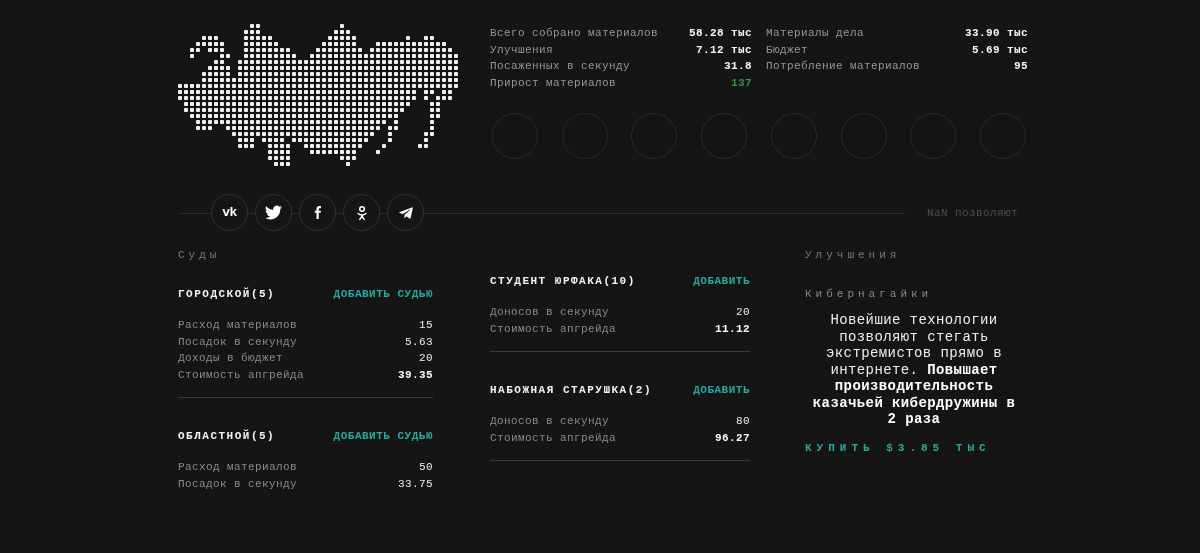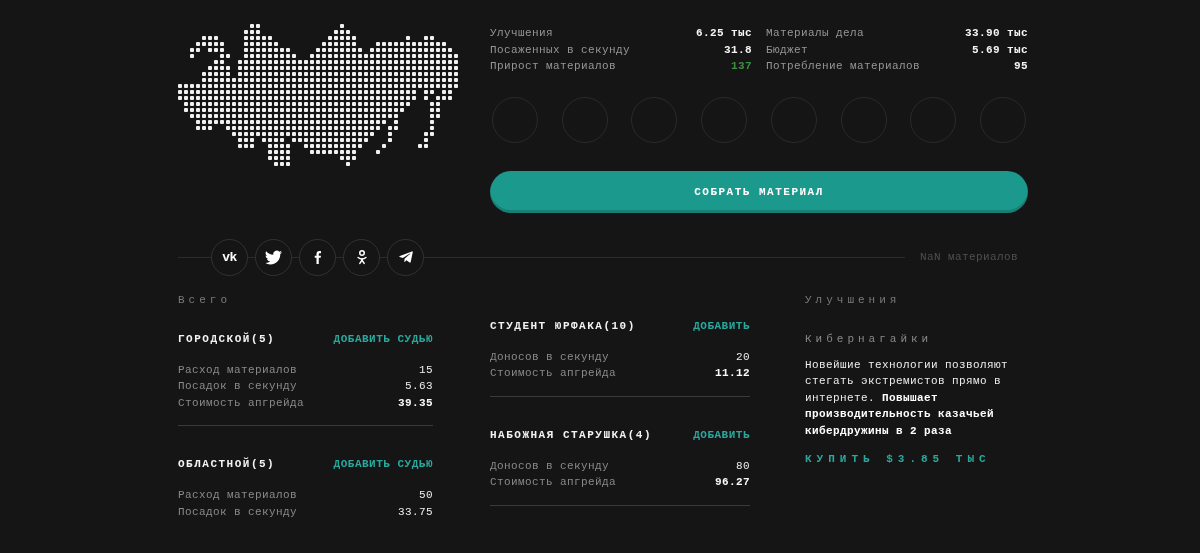--- a/index.html
+++ b/index.html
@@ -55,21 +55,21 @@
   .item-head{display:flex;justify-content:space-between;align-items:baseline;margin-bottom:17px;white-space:nowrap;}
   .item-title{color:#f2f2f2;font-weight:bold;font-size:11px;letter-spacing:1.5px;}
   .item-action{color:#2aa89d;font-weight:bold;font-size:11px;letter-spacing:0.5px;cursor:pointer;}
   .item-row{display:flex;justify-content:space-between;font-size:11px;line-height:16.5px;}
   .item-row .lbl{color:#8a8a8a;letter-spacing:0.4px;}
   .item-row .val{color:#ededed;letter-spacing:0.4px;}
   .item-row .val.bold{font-weight:bold;color:#fafafa;}
   .divider{height:1px;background:#3a3a3a;margin:14px 0 32px 0;}
 
   .upgrade-name{color:#8a8a8a;font-size:11px;letter-spacing:4px;margin-top:11px;}
-  .upgrade-desc{margin-top:12px;color:#ededed;font-size:11px;line-height:16.5px;letter-spacing:0.4px;}
+  .upgrade-desc{margin-top:12px;color:#ededed;font-size:14px;line-height:16.5px;letter-spacing:0.4px;text-align:center;}
   .upgrade-desc b{color:#ffffff;}
   .buy-link{display:inline-block;margin-top:14px;color:#2aa89d;font-weight:bold;font-size:11px;letter-spacing:5px;cursor:pointer;white-space:nowrap;}
 </style>
 </head>
 <body>
 
 <div class="content">
   <div class="top">
     <div class="map" id="map">
         <div class="dot" style="left: 72px; top: 0px;"></div>
@@ -771,22 +771,26 @@
         <div class="dot" style="left: 174px; top: 132px;"></div>
         <div class="dot" style="left: 96px; top: 138px;"></div>
         <div class="dot" style="left: 102px; top: 138px;"></div>
         <div class="dot" style="left: 108px; top: 138px;"></div>
         <div class="dot" style="left: 168px; top: 138px;"></div>
       </div>
     <div class="top-right">
       <div class="stats">
         <div class="stats-col" id="stats-left">
             <div class="stat-row">
+              <span class="stat-label">Всего собрано материалов</span>
+              <span class="stat-value">58.28 тыс</span>
+            </div>
+            <div class="stat-row">
               <span class="stat-label">Улучшения</span>
-              <span class="stat-value">6.25 тыс</span>
+              <span class="stat-value">7.12 тыс</span>
             </div>
             <div class="stat-row">
               <span class="stat-label">Посаженных в секунду</span>
               <span class="stat-value">31.8</span>
             </div>
             <div class="stat-row">
               <span class="stat-label">Прирост материалов</span>
               <span class="stat-value green">137</span>
             </div>
           </div>
@@ -808,21 +812,20 @@
       <div class="slots" id="slots">
           <div class="slot"></div>
           <div class="slot"></div>
           <div class="slot"></div>
           <div class="slot"></div>
           <div class="slot"></div>
           <div class="slot"></div>
           <div class="slot"></div>
           <div class="slot"></div>
         </div>
-      <button class="collect">СОБРАТЬ МАТЕРИАЛ</button>
     </div>
   </div>
 
   <div class="social-bar">
     <div class="hairline"></div>
     <div class="social-icons" id="social">
         <div class="social-btn">
           <span class="vk-text">vk</span>
         </div>
         <div class="social-btn">
@@ -843,39 +846,43 @@
             <path d="M12 16.3l-2.9 4.2"></path>
             <path d="M12 16.3l2.9 4.2"></path>
           </svg>
         </div>
         <div class="social-btn">
           <svg width="18" height="18" viewBox="0 0 24 24" fill="#fff">
             <path d="M9.78 18.65l.28-4.23 7.68-6.92c.34-.31-.07-.46-.52-.19L7.74 13.3 3.64 12c-.88-.25-.89-.86.2-1.3l15.97-6.16c.73-.33 1.43.18 1.15 1.3l-2.72 12.81c-.19.91-.74 1.13-1.5.71L12.6 16.3l-1.99 1.93c-.23.23-.42.42-.83.42z"></path>
           </svg>
         </div>
       </div>
-    <div class="views">NaN материалов</div>
+    <div class="views">NaN позволяют</div>
   </div>
 
   <div class="columns" id="columns">
       <div class="col c1">
-        <div class="col-header">Всего</div>
+        <div class="col-header">Суды</div>
         <div class="col-body">
           <div class="item-head">
             <span class="item-title">ГОРОДСКОЙ(5)</span>
             <span class="item-action">ДОБАВИТЬ СУДЬЮ</span>
           </div>
           <div class="item-rows">
             <div class="item-row">
               <span class="lbl">Расход материалов</span>
               <span class="val">15</span>
             </div>
             <div class="item-row">
               <span class="lbl">Посадок в секунду</span>
               <span class="val">5.63</span>
+            </div>
+            <div class="item-row">
+              <span class="lbl">Доходы в бюджет</span>
+              <span class="val">20</span>
             </div>
             <div class="item-row">
               <span class="lbl">Стоимость апгрейда</span>
               <span class="val bold">39.35</span>
             </div>
           </div>
           <div class="divider"></div>
           <div class="item-head">
             <span class="item-title">ОБЛАСТНОЙ(5)</span>
             <span class="item-action">ДОБАВИТЬ СУДЬЮ</span>
@@ -903,21 +910,21 @@
               <span class="lbl">Доносов в секунду</span>
               <span class="val">20</span>
             </div>
             <div class="item-row">
               <span class="lbl">Стоимость апгрейда</span>
               <span class="val bold">11.12</span>
             </div>
           </div>
           <div class="divider"></div>
           <div class="item-head">
-            <span class="item-title">НАБОЖНАЯ СТАРУШКА(4)</span>
+            <span class="item-title">НАБОЖНАЯ СТАРУШКА(2)</span>
             <span class="item-action">ДОБАВИТЬ</span>
           </div>
           <div class="item-rows">
             <div class="item-row">
               <span class="lbl">Доносов в секунду</span>
               <span class="val">80</span>
             </div>
             <div class="item-row">
               <span class="lbl">Стоимость апгрейда</span>
               <span class="val bold">96.27</span>

